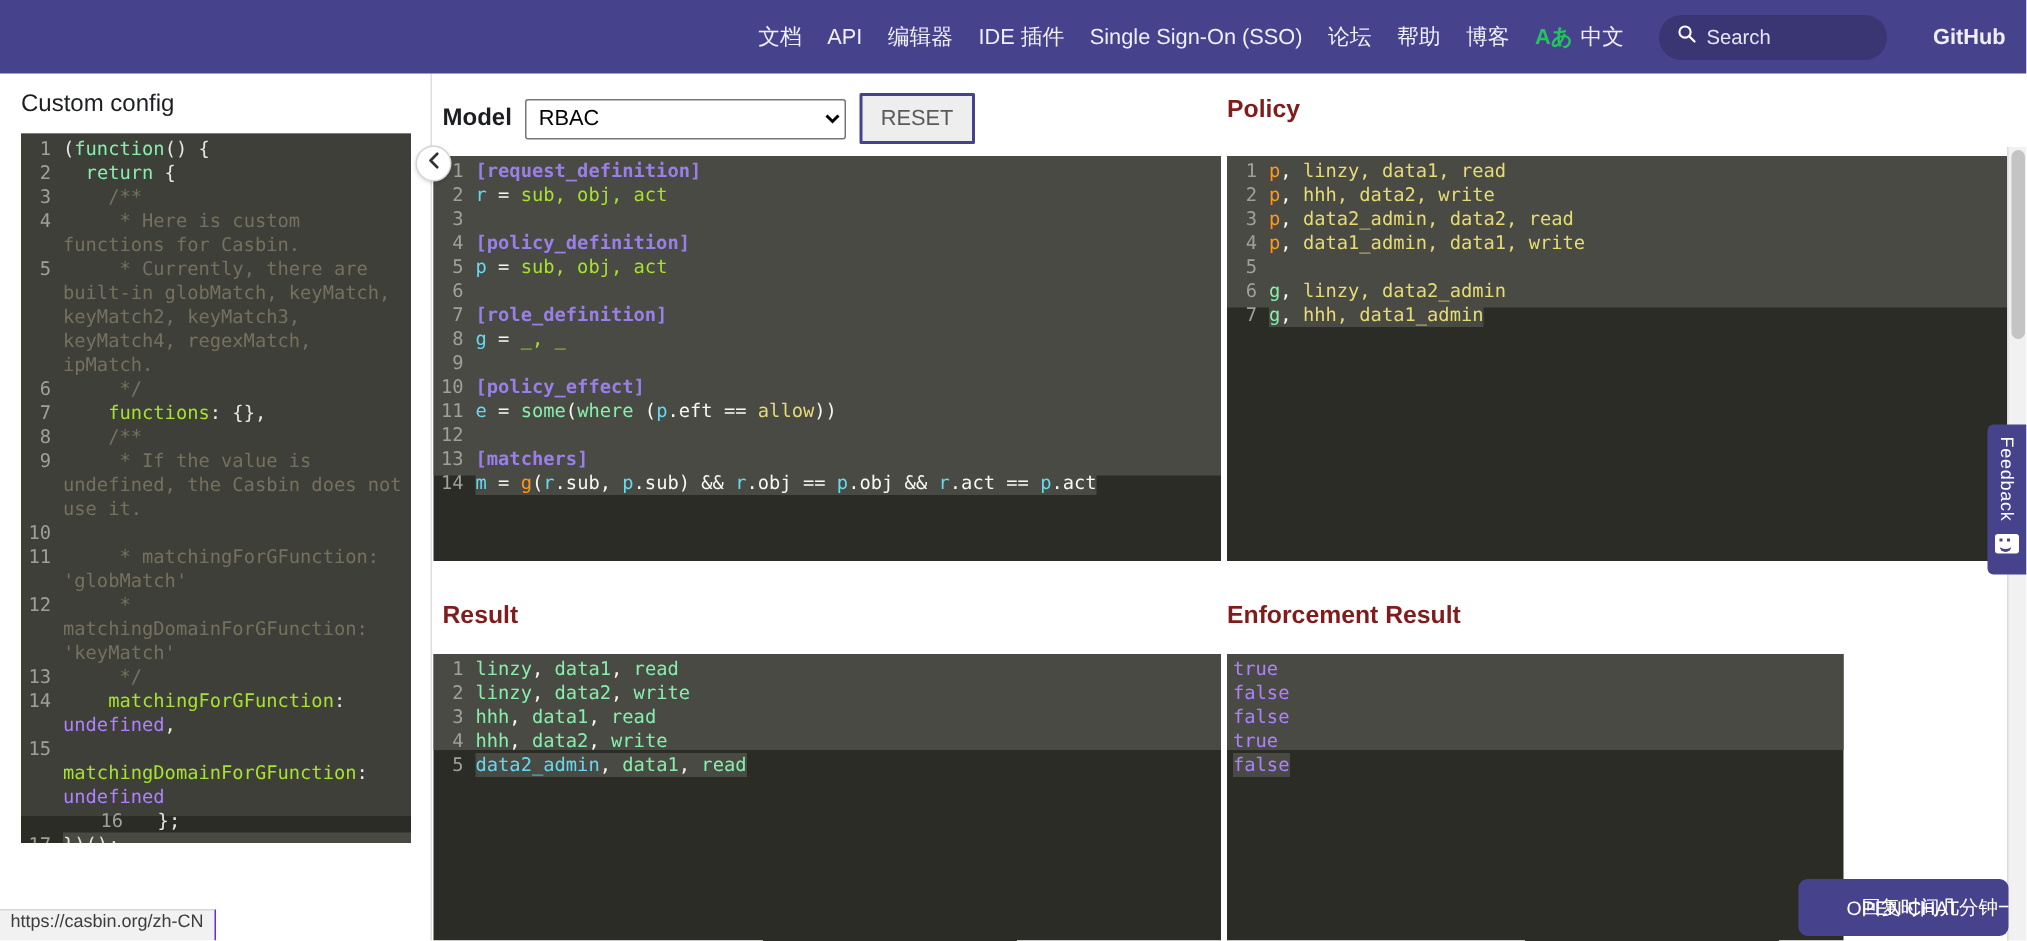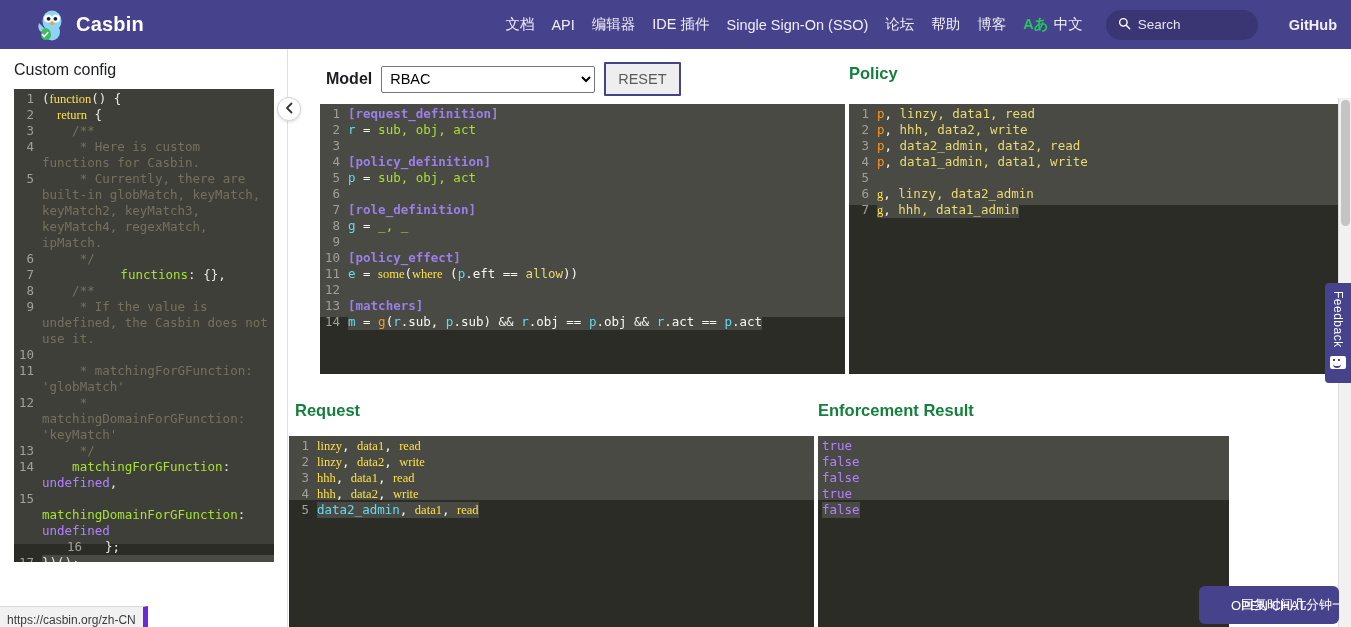--- a/index.html
+++ b/index.html
@@ -52,26 +52,26 @@
   .collapse-btn {
     position:absolute; left: 277px; top: 48px; width: 24px; height: 24px;
     background:#ffffff; border:1px solid #d6d6d6; border-radius: 50%;
     display:flex; align-items:center; justify-content:center; z-index: 30;
     cursor:pointer; box-shadow: 0 1px 3px rgba(0,0,0,.15);
   }
 
   
   .workspace { position: absolute; left: 289px; top: 0; right: 0; height: 578px; background:#fff; }
 
-  .row-top { position: relative; height: 325px; margin-left: 31px; }
+  .row-top { position: relative; height: 325px; }
   .row-bottom { position: relative; height: 253px; }
 
   .panel-head { height: 62px; position: relative; }
   .panel-title {
-    position:absolute; font-size: 16.5px; font-weight: bold; color:#15803d;
+    position:absolute; font-size: 16.5px; font-weight: bold; color:#7f1d1d;
   }
 
   
   .model-bar { position:absolute; left: 6px; top: 13px; display:flex; align-items:center; gap: 9px; }
   .model-label { font-size: 16px; font-weight: bold; color:#1c1e21; }
   .model-select {
     width: 214px; height: 27px; font-size: 14.5px; font-family:"Liberation Sans", sans-serif;
     border: 1px solid #767676; border-radius: 2px; background:#fff; color:#000;
     padding: 0 4px; cursor:pointer;
   }
@@ -94,21 +94,21 @@
   .gut {
     width: 22px; min-width:22px; text-align:right; color:#a0a09a;
     margin-right: 8px; user-select:none;
   }
   .ctext { position:relative; }
   .hl { background:#4a4a44; }
 
   
   .t-head   { color:#9b7fe8; font-weight:bold; }
   .t-plain  { color:#e8e8e2; }
-  .t-pink   { color:#fde047;font-family:Liberation Serif, serif; }
+  .t-pink   { color:#86efac; }
   .t-orange { color:#fd971f; }
   .t-purple { color:#ae81ff; }
   .t-cyan   { color:#66d9ef; }
   .t-yellow { color:#e6db74; }
   .t-green  { color:#a6e22e; }
   .t-grey   { color:#75715e; }
   .t-white  { color:#f8f8f2; }
 
   
   .feedback {
@@ -142,22 +142,22 @@
   }
   .chat-btn span {
     position:absolute; color:#fff; font-size: 13px; white-space:nowrap;
     font-family:"Liberation Sans", sans-serif; font-weight:normal;
   }
   .chat-btn .cn { font-weight: normal; margin-left: 16px; }
 
   
   .statusbar {
     position:absolute; left: 0; bottom: 0; height: 21px;
-    background:#f1f1f1; border-top:1px solid #d8d8d8; border-right:5px solid #6d28d9;
-    padding: 0 7px; display:flex; align-items:flex-end; z-index: 50;
+    background:#f1f1f1; border-top:1px solid #d8d8d8; border-right:1px solid #6d28d9;
+    padding: 0 7px; display:flex; align-items:flex-start; z-index: 50;
   }
   .statusbar span { font-size: 12px; color:#3c3c3c; }
 
   
   .page-scroll {
     position:absolute; right:0; top:49px; width:13px; height:578px;
     background:#f1f1f1; border-left:1px solid #dcdcdc; z-index: 20;
   }
   .page-scroll .thumb {
     position:absolute; left:2px; top:2px; width:9px; height:126px;
@@ -166,37 +166,20 @@
   .page-scroll .arr {
     position:absolute; left:0; width:13px; height:13px;
     display:flex; align-items:center; justify-content:center;
     color:#6a6a6a; font-size:7px;
   }
 </style>
 </head>
 <body>
 
 <div class="navbar">
-  <div class="brand">
-    <span class="brand-logo">
-      <svg width="30" height="32" viewBox="0 0 30 32">
-        <ellipse cx="16" cy="12" rx="9.5" ry="10.5" fill="#8fd3f2"></ellipse>
-        <ellipse cx="16" cy="23" rx="8" ry="8.5" fill="#8fd3f2"></ellipse>
-        <circle cx="12" cy="9.5" r="4" fill="#ffffff"></circle>
-        <circle cx="20" cy="9.5" r="4" fill="#ffffff"></circle>
-        <circle cx="12.6" cy="9.8" r="1.9" fill="#1a1a2e"></circle>
-        <circle cx="19.4" cy="9.8" r="1.9" fill="#1a1a2e"></circle>
-        <ellipse cx="16" cy="14.5" rx="2.2" ry="1.5" fill="#f5a623"></ellipse>
-        <path d="M3 14 q-2 6 2 9 l4 -3 z" fill="#8fd3f2"></path>
-        <path d="M9 19 q-3 0 -4 6 q0 6 5 6 q5 0 5 -6 q-1 -6 -6 -6z" fill="#3dbb5e"></path>
-        <path d="M6.5 25.5 l1.8 2 l3.4 -3.8" stroke="#ffffff" stroke-width="1.6" fill="none" stroke-linecap="round"></path>
-      </svg>
-    </span>
-    <span class="brand-name">Casbin</span>
-  </div>
 
   <div class="nav-links">
     <span class="nav-link">文档</span>
     <span class="nav-link">API</span>
     <span class="nav-link">编辑器</span>
     <span class="nav-link">IDE 插件</span>
     <span class="nav-link">Single Sign-On (SSO)</span>
     <span class="nav-link">论坛</span>
     <span class="nav-link">帮助</span>
     <span class="nav-link">博客</span>
@@ -226,21 +209,21 @@
     <h3>Custom config</h3>
     <div class="custom-editor editor" style="position:relative;left:0;top:0;width:260px;height:473px;">
       <div class="sel-bg"></div>
       <div class="code" id="custom-code">
           <div class="cline" style="height: auto; white-space: pre-wrap;"><span class="gut" style="width: 20px; min-width: 20px;">1</span><span class="ctext" style="white-space: pre-wrap; flex: 1 1 0%;"><span class="t-plain">(</span><span class="t-pink">function</span><span class="t-plain">() {</span></span></div>
           <div class="cline" style="height: auto; white-space: pre-wrap;"><span class="gut" style="width: 20px; min-width: 20px;">2</span><span class="ctext" style="white-space: pre-wrap; flex: 1 1 0%;"><span class="t-plain">  </span><span class="t-pink">return</span><span class="t-plain"> {</span></span></div>
           <div class="cline" style="height: auto; white-space: pre-wrap;"><span class="gut" style="width: 20px; min-width: 20px;">3</span><span class="ctext" style="white-space: pre-wrap; flex: 1 1 0%;"><span class="t-grey">    /**</span></span></div>
           <div class="cline" style="height: auto; white-space: pre-wrap;"><span class="gut" style="width: 20px; min-width: 20px;">4</span><span class="ctext" style="white-space: pre-wrap; flex: 1 1 0%;"><span class="t-grey">     * Here is custom functions for Casbin.</span></span></div>
           <div class="cline" style="height: auto; white-space: pre-wrap;"><span class="gut" style="width: 20px; min-width: 20px;">5</span><span class="ctext" style="white-space: pre-wrap; flex: 1 1 0%;"><span class="t-grey">     * Currently, there are built-in globMatch, keyMatch, keyMatch2, keyMatch3, keyMatch4, regexMatch, ipMatch.</span></span></div>
           <div class="cline" style="height: auto; white-space: pre-wrap;"><span class="gut" style="width: 20px; min-width: 20px;">6</span><span class="ctext" style="white-space: pre-wrap; flex: 1 1 0%;"><span class="t-grey">     */</span></span></div>
-          <div class="cline" style="height: auto; white-space: pre-wrap;"><span class="gut" style="width: 20px; min-width: 20px;">7</span><span class="ctext" style="white-space: pre-wrap; flex: 1 1 0%; text-align: center;"><span class="t-plain">    </span><span class="t-green">functions</span><span class="t-plain">: {},</span></span></div>
+          <div class="cline" style="height: auto; white-space: pre-wrap;"><span class="gut" style="width: 20px; min-width: 20px;">7</span><span class="ctext" style="white-space: pre-wrap; flex: 1 1 0%;"><span class="t-plain">    </span><span class="t-green">functions</span><span class="t-plain">: {},</span></span></div>
           <div class="cline" style="height: auto; white-space: pre-wrap;"><span class="gut" style="width: 20px; min-width: 20px;">8</span><span class="ctext" style="white-space: pre-wrap; flex: 1 1 0%;"><span class="t-grey">    /**</span></span></div>
           <div class="cline" style="height: auto; white-space: pre-wrap;"><span class="gut" style="width: 20px; min-width: 20px;">9</span><span class="ctext" style="white-space: pre-wrap; flex: 1 1 0%;"><span class="t-grey">     * If the value is undefined, the Casbin does not use it.</span></span></div>
           <div class="cline" style="height: auto; white-space: pre-wrap;"><span class="gut" style="width: 20px; min-width: 20px;">10</span></div>
           <div class="cline" style="height: auto; white-space: pre-wrap;"><span class="gut" style="width: 20px; min-width: 20px;">11</span><span class="ctext" style="white-space: pre-wrap; flex: 1 1 0%;"><span class="t-grey">     * matchingForGFunction: 'globMatch'</span></span></div>
           <div class="cline" style="height: auto; white-space: pre-wrap;"><span class="gut" style="width: 20px; min-width: 20px;">12</span><span class="ctext" style="white-space: pre-wrap; flex: 1 1 0%;"><span class="t-grey">     * matchingDomainForGFunction: 'keyMatch'</span></span></div>
           <div class="cline" style="height: auto; white-space: pre-wrap;"><span class="gut" style="width: 20px; min-width: 20px;">13</span><span class="ctext" style="white-space: pre-wrap; flex: 1 1 0%;"><span class="t-grey">     */</span></span></div>
           <div class="cline" style="height: auto; white-space: pre-wrap;"><span class="gut" style="width: 20px; min-width: 20px;">14</span><span class="ctext" style="white-space: pre-wrap; flex: 1 1 0%;"><span class="t-plain">    </span><span class="t-green">matchingForGFunction</span><span class="t-plain">: </span><span class="t-purple">undefined</span><span class="t-plain">,</span></span></div>
           <div class="cline" style="height: auto; white-space: pre-wrap;"><span class="gut" style="width: 20px; min-width: 20px;">15</span><span class="ctext" style="white-space: pre-wrap; flex: 1 1 0%;"><span class="t-plain">    </span><span class="t-green">matchingDomainForGFunction</span><span class="t-plain">: </span><span class="t-purple">undefined</span></span></div>
           <div class="cline" style="height: auto; white-space: pre-wrap;"><span class="gut" style="width: 20px; min-width: 20px; margin-left: 48px;">16</span><span class="ctext" style="white-space: pre-wrap; flex: 1 1 0%;"><span class="t-plain">  };</span></span></div>
           <div class="cline" style="height: auto; white-space: pre-wrap;"><span class="gut" style="width: 20px; min-width: 20px;">17</span><span class="ctext hl" style="white-space: pre-wrap; flex: 1 1 0%;"><span class="t-plain">})();</span><span class="t-plain"></span></span></div>
@@ -297,21 +280,21 @@
             <div class="cline"><span class="gut" style="width: 20px; min-width: 20px;">4</span><span class="ctext"><span class="t-orange">p</span><span class="t-white">, </span><span class="t-yellow">data1_admin, data1, write</span></span></div>
             <div class="cline"><span class="gut" style="width: 20px; min-width: 20px;">5</span><span class="ctext"><span class="t-plain"></span></span></div>
             <div class="cline"><span class="gut" style="width: 20px; min-width: 20px;">6</span><span class="ctext"><span class="t-pink">g</span><span class="t-white">, </span><span class="t-yellow">linzy, data2_admin</span></span></div>
             <div class="cline"><span class="gut" style="width: 20px; min-width: 20px;">7</span><span class="ctext hl"><span class="t-pink">g</span><span class="t-white">, </span><span class="t-yellow">hhh, data1_admin</span></span></div>
           </div>
       </div>
     </div>
 
     <div class="row-bottom">
       <div class="panel-head">
-        <div class="panel-title" style="left:6px; top:27px;">Request</div>
+        <div class="panel-title" style="left:6px; top:27px;">Result</div>
         <div class="panel-title" style="left:529px; top:27px;">Enforcement Result</div>
       </div>
 
       <div class="editor" style="left:0; top:62px; width:525px; height:191px;">
         <div class="selbg" style="left:0; top:0; width:525px; height:64px;"></div>
         <div class="code" id="request-code">
             <div class="cline"><span class="gut" style="width: 20px; min-width: 20px;">1</span><span class="ctext"><span class="t-pink">linzy</span><span class="t-white">, </span><span class="t-pink">data1</span><span class="t-white">, </span><span class="t-pink">read</span></span></div>
             <div class="cline"><span class="gut" style="width: 20px; min-width: 20px;">2</span><span class="ctext"><span class="t-pink">linzy</span><span class="t-white">, </span><span class="t-pink">data2</span><span class="t-white">, </span><span class="t-pink">write</span></span></div>
             <div class="cline"><span class="gut" style="width: 20px; min-width: 20px;">3</span><span class="ctext"><span class="t-pink">hhh</span><span class="t-white">, </span><span class="t-pink">data1</span><span class="t-white">, </span><span class="t-pink">read</span></span></div>
             <div class="cline"><span class="gut" style="width: 20px; min-width: 20px;">4</span><span class="ctext"><span class="t-pink">hhh</span><span class="t-white">, </span><span class="t-pink">data2</span><span class="t-white">, </span><span class="t-pink">write</span></span></div>

